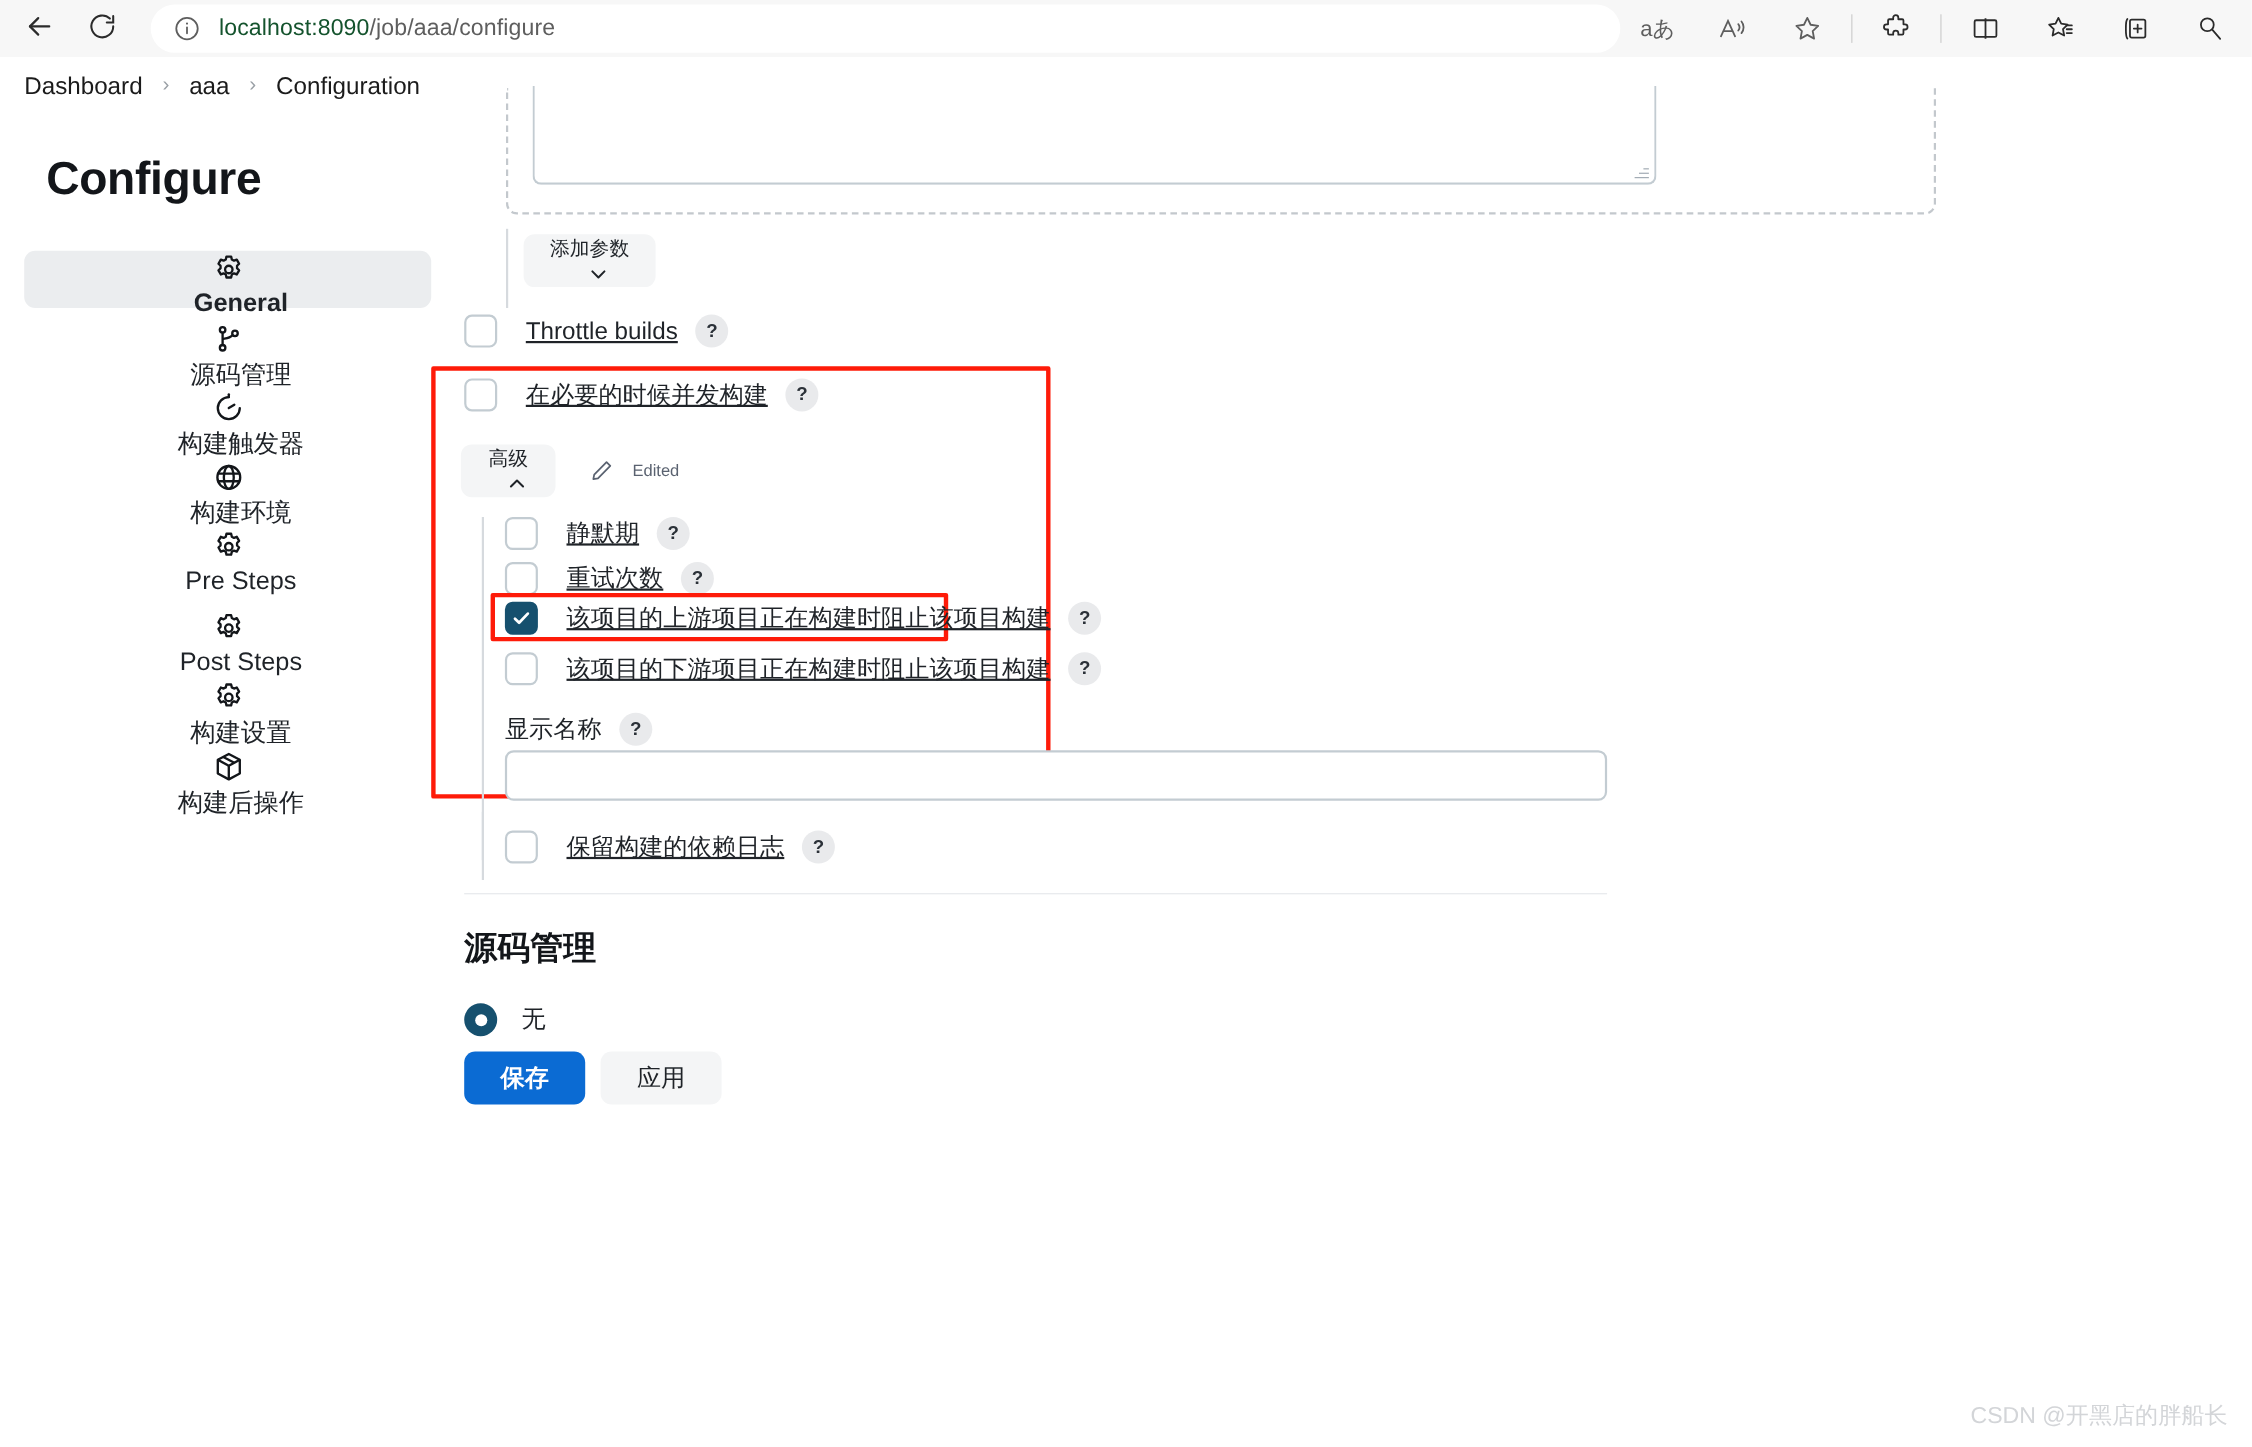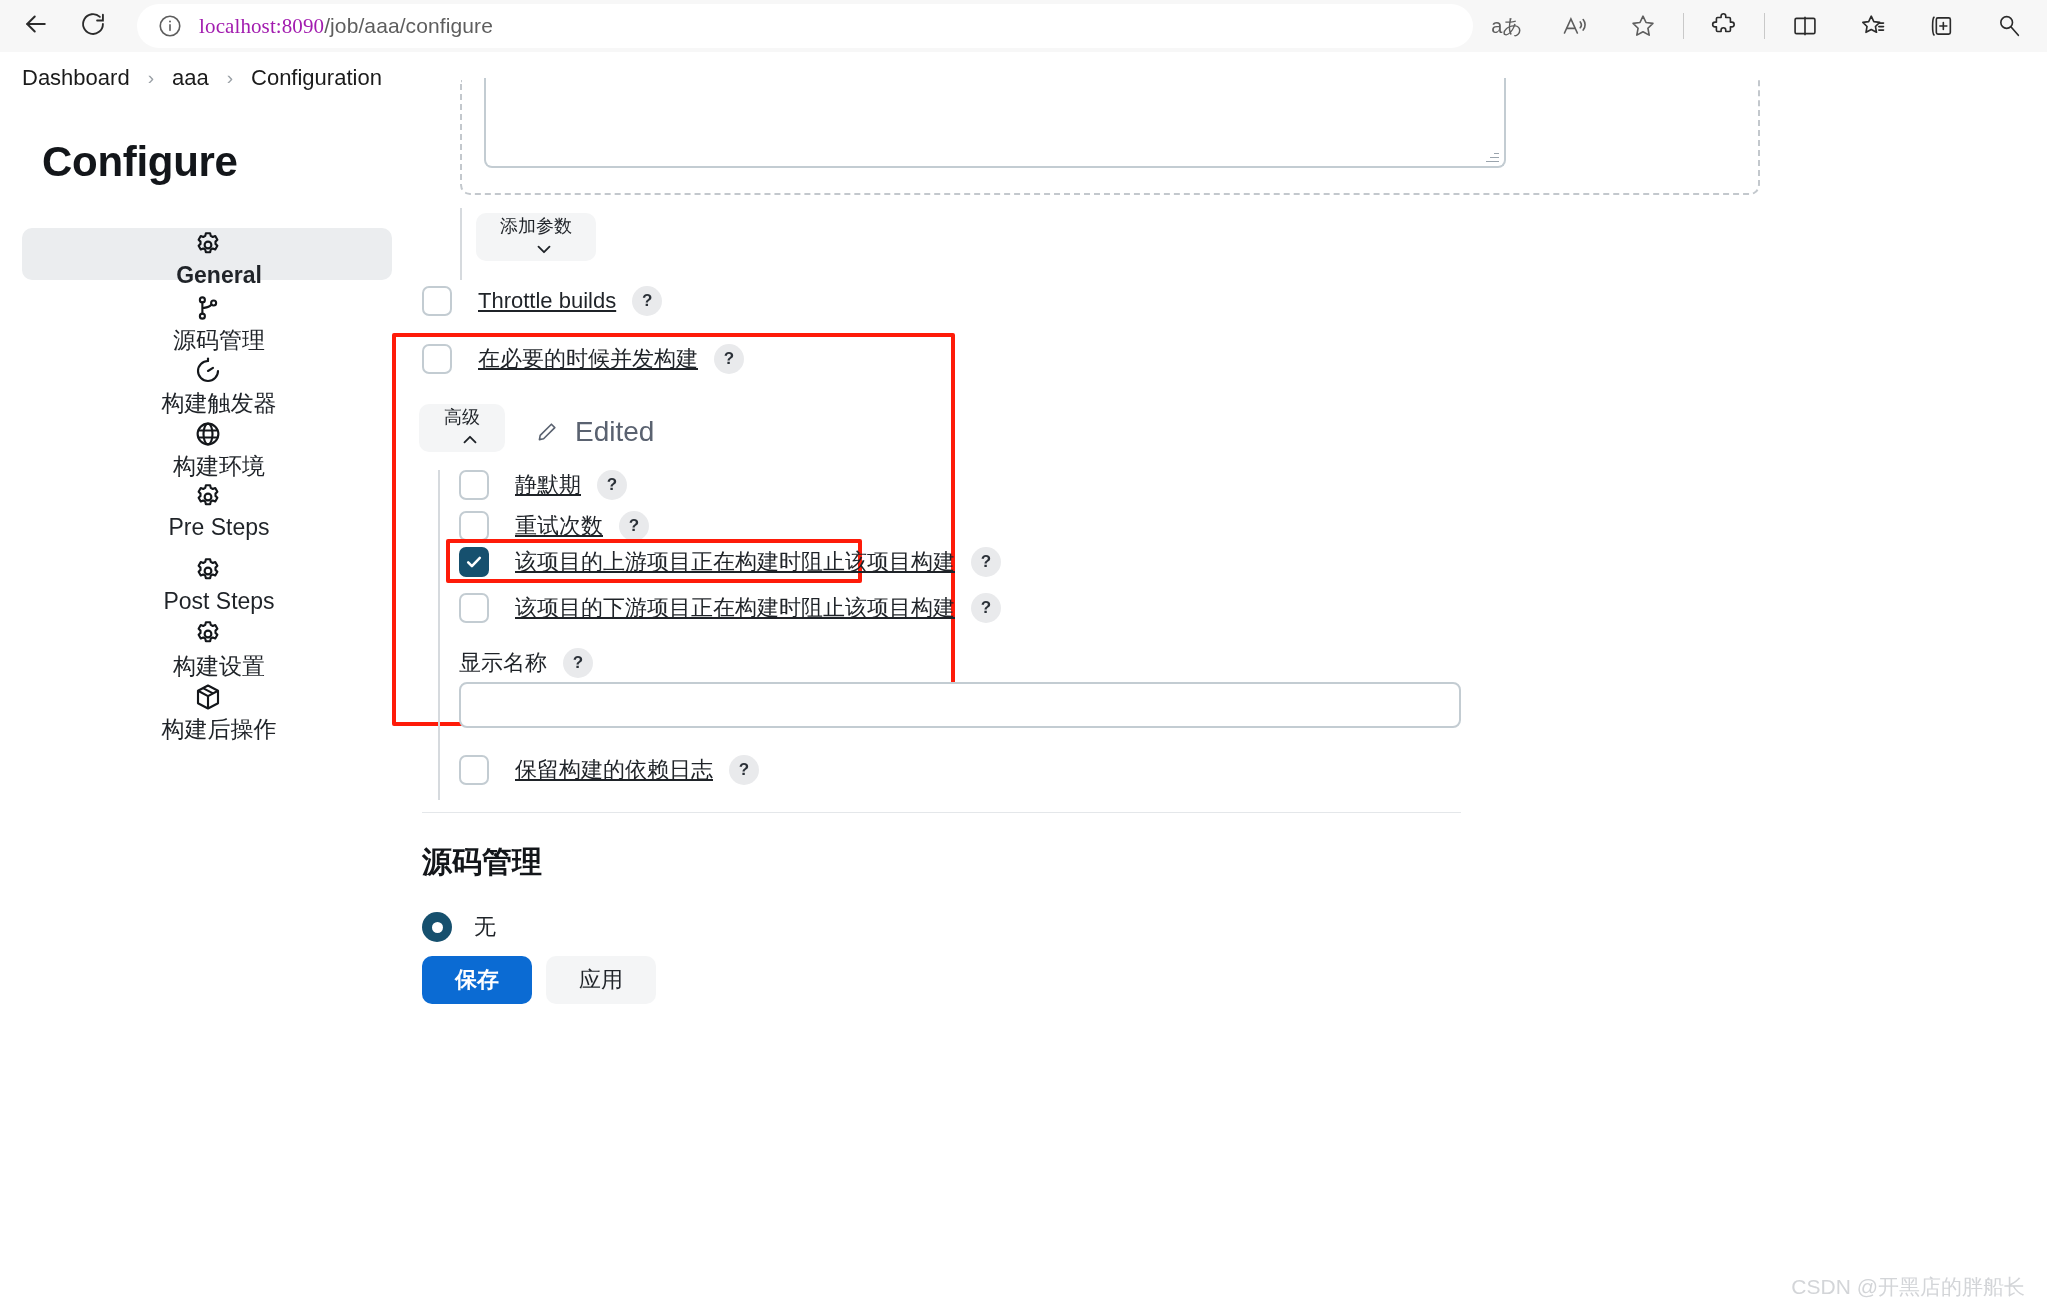--- a/index.html
+++ b/index.html
@@ -26,21 +26,21 @@
     width: 1410px; height: 44px;
     background: #ffffff;
     border-radius: 22px;
     display: flex; align-items: center;
     padding-left: 20px;
   }
   .addr-info { width: 26px; height: 26px; margin-right: 16px; flex: 0 0 auto; }
   .addr-text {
     font-size: 21px; color: #5e5e5e; letter-spacing: .1px; white-space: nowrap;
   }
-  .addr-text .host { color: #a21caf; font-family: Liberation Serif, serif; }
+  .addr-text .host { color: #14532d; }
   .toolbar-right {
     margin-left: auto; display: flex; align-items: center;
     padding-right: 4px; height: 52px;
   }
   .tb-icon {
     width: 46px; height: 46px; margin: 0 11px;
     display: flex; align-items: center; justify-content: center;
     color: #2b2b2b;
   }
   .tb-divider { width: 1px; height: 26px; background: #c9c9c9; margin: 0 6px; }
@@ -138,21 +138,21 @@
   .row-label { font-size: 22px; color: #1f2328; margin-left: 26px; white-space: nowrap; text-decoration: underline; }
   .help {
     width: 30px; height: 30px; border-radius: 50%; background: #e9eaec;
     display: inline-flex; align-items: center; justify-content: center;
     font-size: 17px; font-weight: bold; color: #2b3138; margin-left: 16px;
     flex: 0 0 auto;
   }
 
   .edited {
     position: absolute; display: flex; align-items: center;
-    color: #5a6270; font-size: 28px;
+    color: #5a6270; font-size: 15px;
   }
   .edited .pen { margin-right: 16px; display: flex; }
 
   .field-label {
     position: absolute; display: flex; align-items: center;
     font-size: 22px; color: #1f2328;
   }
   .text-input {
     position: absolute; height: 46px;
     border: 2px solid #c3ccd2; border-radius: 8px; background: #fff;

